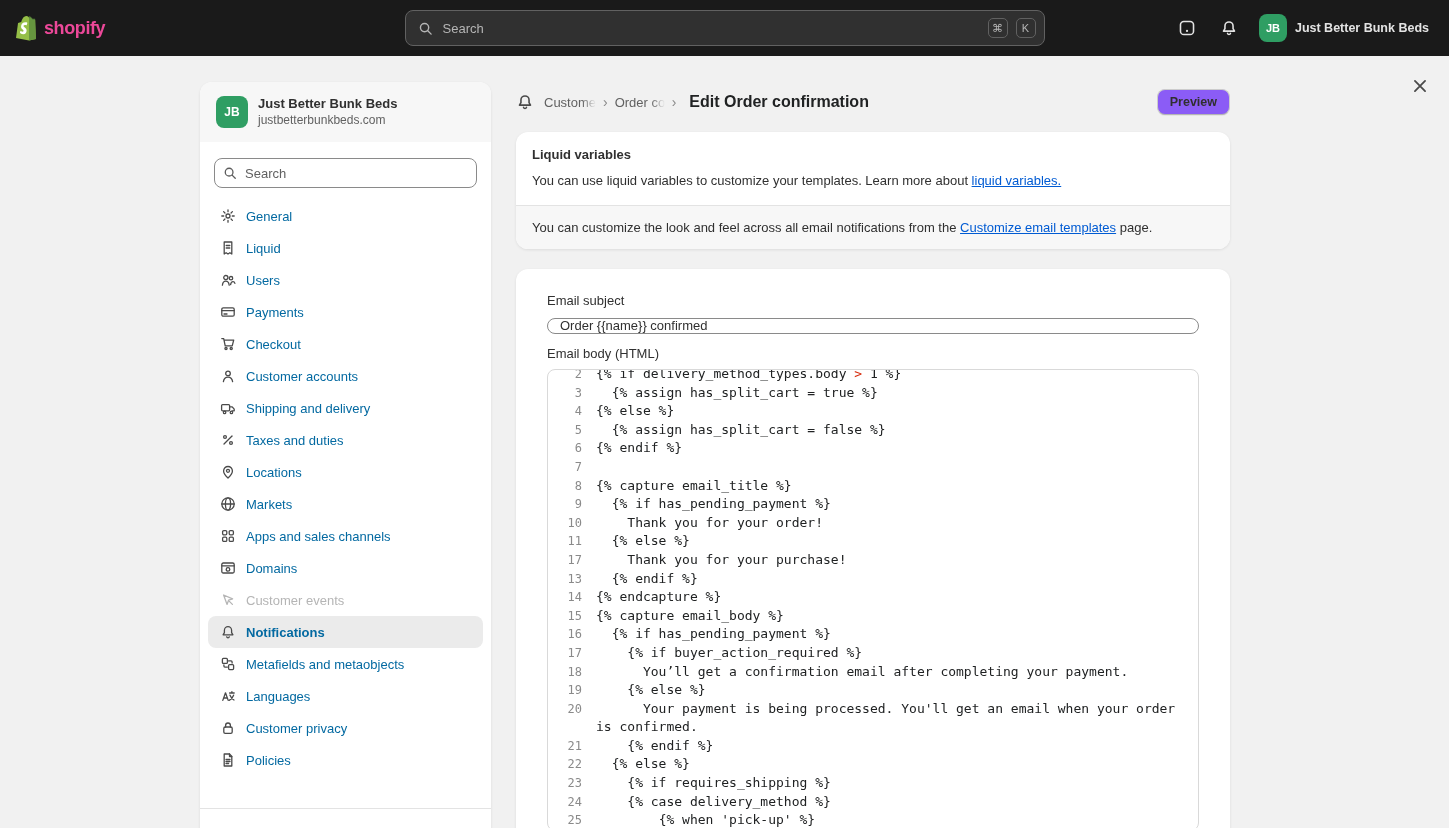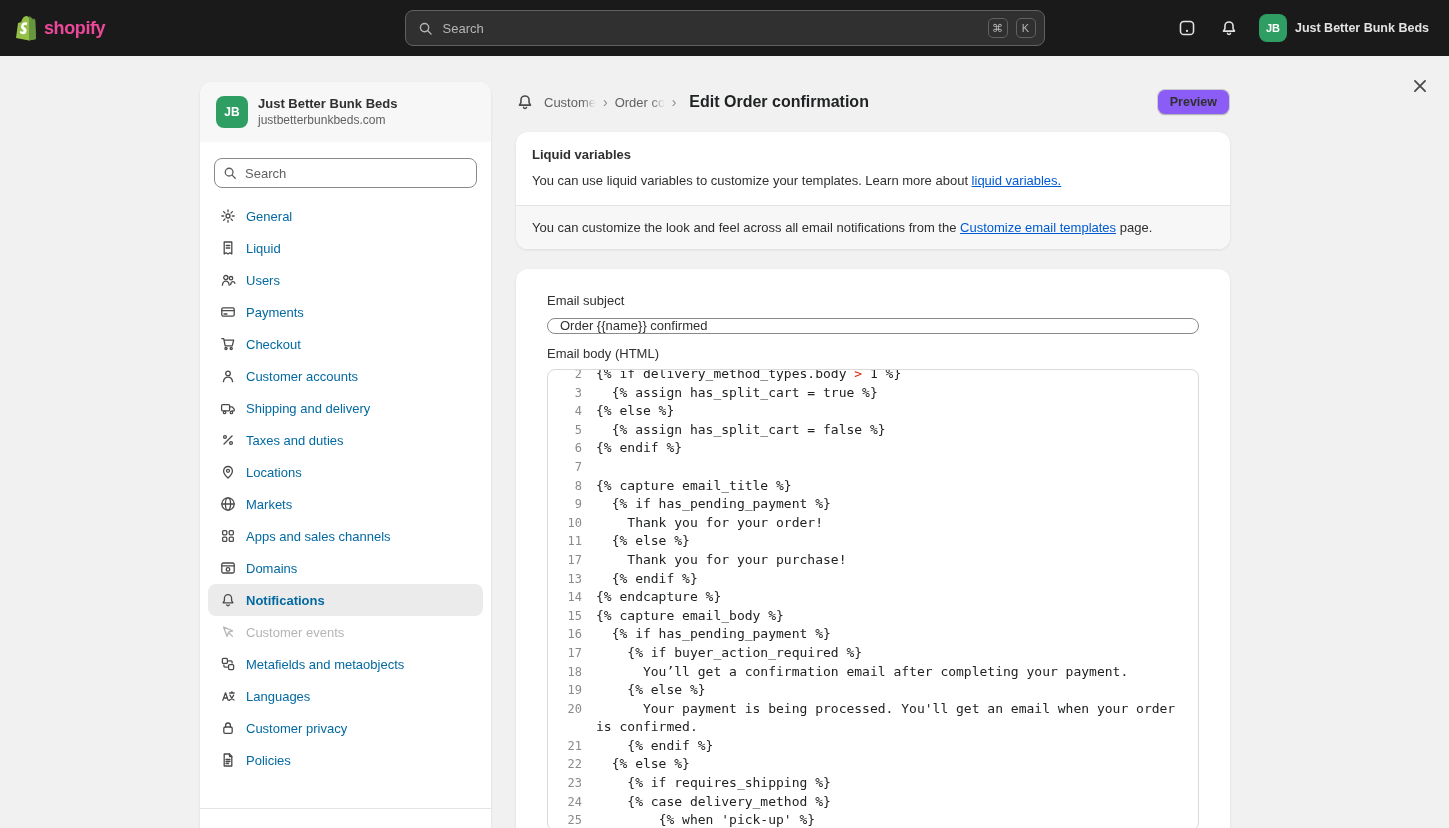--- a/index.html
+++ b/index.html
@@ -270,37 +270,37 @@
         <div class="nav-item">
           <span class="nav-icon">
             <svg viewBox="0 0 16 16" width="16" height="16" fill="none" stroke="currentColor" stroke-width="1.3" stroke-linecap="round" stroke-linejoin="round">
               <rect x="1.8" y="3" width="12.4" height="10" rx="1.5"></rect>
               <path d="M1.8 5.8h12.4"></path>
               <circle cx="8" cy="9.4" r="1.8"></circle>
             </svg>
           </span>
           <span>Domains</span>
         </div>
+        <div class="nav-item disabled">
+          <span class="nav-icon">
+            <svg viewBox="0 0 16 16" width="16" height="16" fill="none" stroke="currentColor" stroke-width="1.3" stroke-linecap="round" stroke-linejoin="round">
+              <path d="M3.6 3l9 3.8-4 1.4L7 12.4z"></path>
+              <path d="M9.4 9.4l3 3"></path>
+            </svg>
+          </span>
+          <span>Customer events</span>
+        </div>
         <div class="nav-item active">
           <span class="nav-icon">
             <svg viewBox="0 0 16 16" width="16" height="16" fill="none" stroke="currentColor" stroke-width="1.3" stroke-linecap="round" stroke-linejoin="round">
               <path d="M8 2.6a3.6 3.6 0 0 1 3.6 3.6v2.4l1.3 2.2H3.1l1.3-2.2V6.2A3.6 3.6 0 0 1 8 2.6z"></path>
               <path d="M6.7 12.8a1.35 1.35 0 0 0 2.6 0"></path>
             </svg>
           </span>
           <span>Notifications</span>
-        </div>
-        <div class="nav-item disabled">
-          <span class="nav-icon">
-            <svg viewBox="0 0 16 16" width="16" height="16" fill="none" stroke="currentColor" stroke-width="1.3" stroke-linecap="round" stroke-linejoin="round">
-              <path d="M3.6 3l9 3.8-4 1.4L7 12.4z"></path>
-              <path d="M9.4 9.4l3 3"></path>
-            </svg>
-          </span>
-          <span>Customer events</span>
         </div>
         <div class="nav-item">
           <span class="nav-icon">
             <svg viewBox="0 0 16 16" width="16" height="16" fill="none" stroke="currentColor" stroke-width="1.3" stroke-linecap="round" stroke-linejoin="round">
               <rect x="2.4" y="2.4" width="5" height="5" rx="1"></rect>
               <rect x="8.6" y="8.6" width="5" height="5" rx="1"></rect>
               <path d="M7.4 11.1H4.9a1 1 0 0 1-1-1V9M8.6 4.9h2.5a1 1 0 0 1 1 1V7"></path>
             </svg>
           </span>
           <span>Metafields and metaobjects</span>

